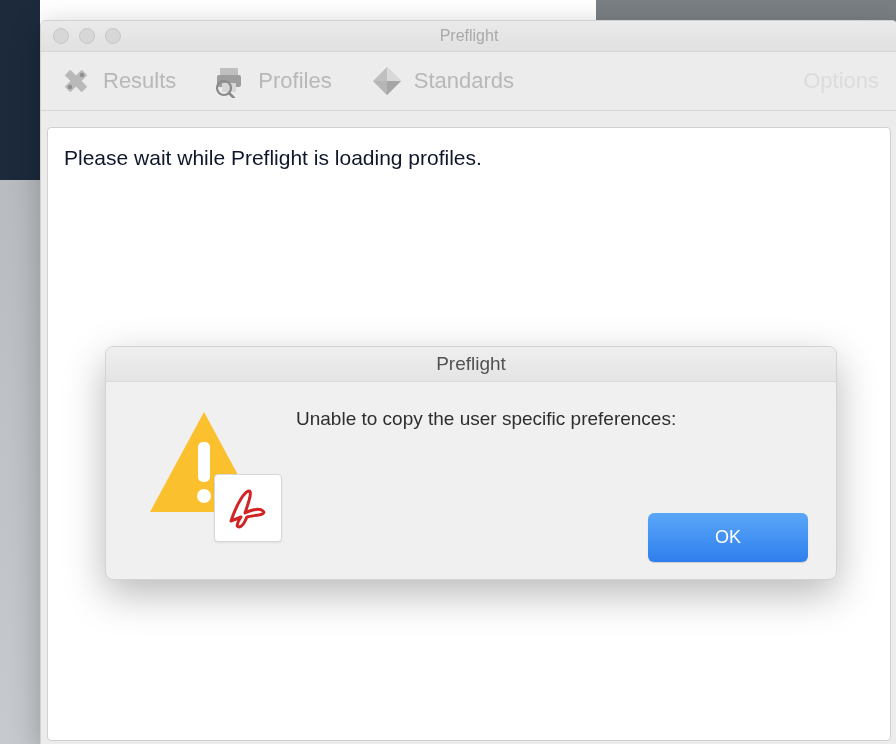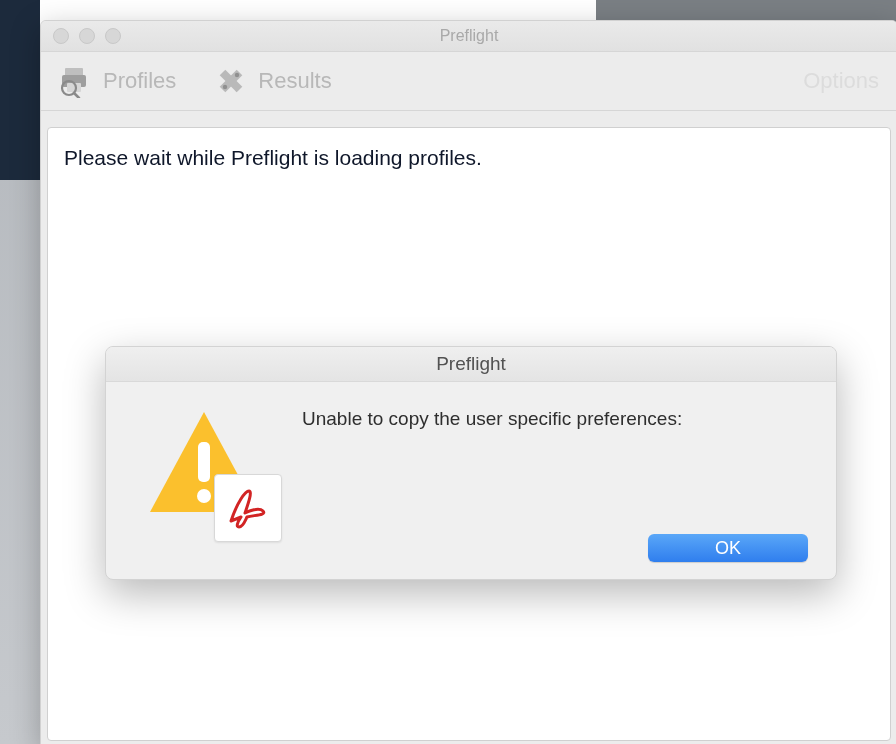--- a/index.html
+++ b/index.html
@@ -141,21 +141,21 @@
     align-items: center;
     justify-content: center;
     font-size: 19px;
     color: #525252;
   }
   .alert-body {
     display: flex;
     height: calc(100% - 34px);
     padding: 22px 28px 18px 28px;
     box-sizing: border-box;
-    gap: 28px;
+    gap: 22px;
   }
   .alert-icon-col {
     width: 140px;
     display: flex;
     align-items: flex-start;
     justify-content: center;
     position: relative;
   }
   .alert-msg-col {
     flex: 1;
@@ -168,21 +168,21 @@
     font-weight: 500;
     margin-top: 4px;
   }
   .alert-buttons {
     margin-top: auto;
     display: flex;
     justify-content: flex-end;
   }
   .ok-button {
     width: 160px;
-    height: 28px;
+    height: 49px;
     border: none;
     border-radius: 6px;
     background: linear-gradient(#5aa7f8, #2f7eee);
     color: #ffffff;
     font-size: 18px;
     cursor: pointer;
     box-shadow: 0 1px 1px rgba(0,0,0,0.15);
   }
 
   
@@ -218,48 +218,59 @@
   <div class="titlebar">
     <div class="traffic-lights">
       <div class="dot"></div>
       <div class="dot"></div>
       <div class="dot"></div>
     </div>
     <div class="title">Preflight</div>
   </div>
 
   <div class="toolbar">
-
-    <div class="tool-item">
-      <span class="icon-wrap">
-        <svg width="34" height="34" viewBox="0 0 34 34">
-          <rect x="6" y="4" width="18" height="8" fill="#bfbfbf" rx="1"></rect>
-          <rect x="3" y="11" width="24" height="12" fill="#9e9e9e" rx="2"></rect>
-          <rect x="8" y="19" width="14" height="9" fill="#d6d6d6" rx="1"></rect>
-          <circle cx="10" cy="24" r="7" fill="none" stroke="#8a8a8a" stroke-width="2.2"></circle>
-          <line x1="15" y1="29" x2="20" y2="34" stroke="#8a8a8a" stroke-width="2.6" stroke-linecap="round"></line>
-        </svg>
-      </span>
-      <span>Profiles</span>
-    </div>
 
     <div class="tool-item">
       <span class="icon-wrap">
         <svg width="34" height="34" viewBox="0 0 34 34">
           <g transform="translate(17 17) rotate(45)">
             <rect x="-12" y="-4" width="24" height="8" fill="#b9b9b9"></rect>
             <rect x="-4" y="-12" width="8" height="24" fill="#b9b9b9"></rect>
           </g>
           <circle cx="11" cy="23" r="2.2" fill="#8f8f8f"></circle>
           <circle cx="23" cy="11" r="2.2" fill="#8f8f8f"></circle>
         </svg>
       </span>
       <span>Results</span>
     </div>
 
+    <div class="tool-item">
+      <span class="icon-wrap">
+        <svg width="34" height="34" viewBox="0 0 34 34">
+          <rect x="6" y="4" width="18" height="8" fill="#bfbfbf" rx="1"></rect>
+          <rect x="3" y="11" width="24" height="12" fill="#9e9e9e" rx="2"></rect>
+          <rect x="8" y="19" width="14" height="9" fill="#d6d6d6" rx="1"></rect>
+          <circle cx="10" cy="24" r="7" fill="none" stroke="#8a8a8a" stroke-width="2.2"></circle>
+          <line x1="15" y1="29" x2="20" y2="34" stroke="#8a8a8a" stroke-width="2.6" stroke-linecap="round"></line>
+        </svg>
+      </span>
+      <span>Profiles</span>
+    </div>
+
+    <div class="tool-item">
+      <span class="icon-wrap">
+        <svg width="34" height="34" viewBox="0 0 34 34">
+          <polygon points="17,3 31,17 17,31 3,17" fill="#c0c0c0"></polygon>
+          <polygon points="17,3 31,17 17,17" fill="#d9d9d9"></polygon>
+          <polygon points="17,17 31,17 17,31" fill="#a6a6a6"></polygon>
+          <polygon points="3,17 17,17 17,31" fill="#b6b6b6"></polygon>
+        </svg>
+      </span>
+      <span>Standards</span>
+    </div>
 
     <div class="toolbar-spacer"></div>
 
     <div class="options">
       <span>Options</span>
     </div>
   </div>
 
   <div class="content-panel">
     <div class="loading-text">Please wait while Preflight is loading profiles.</div>

